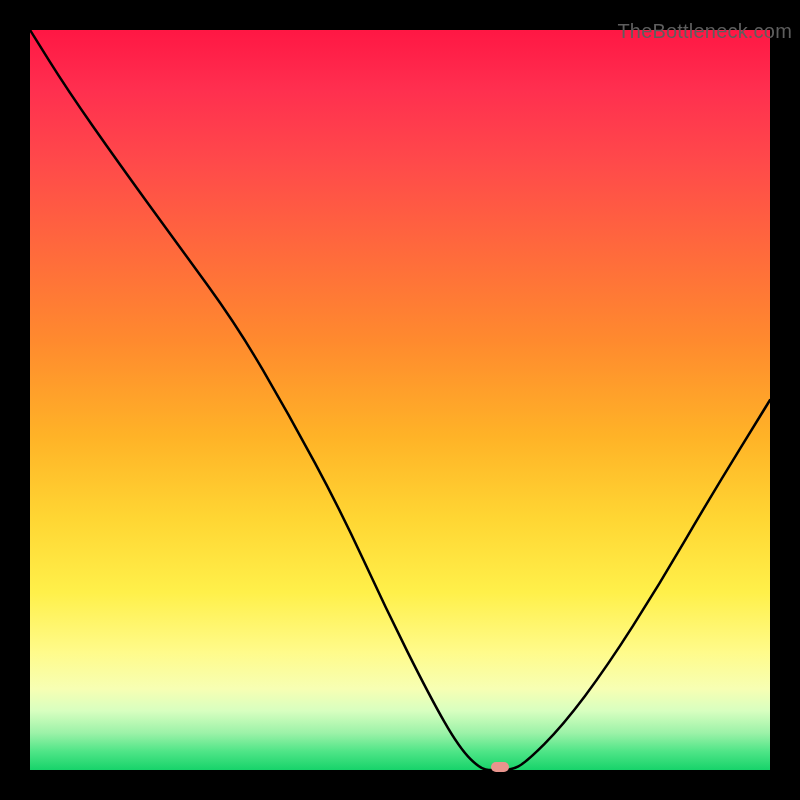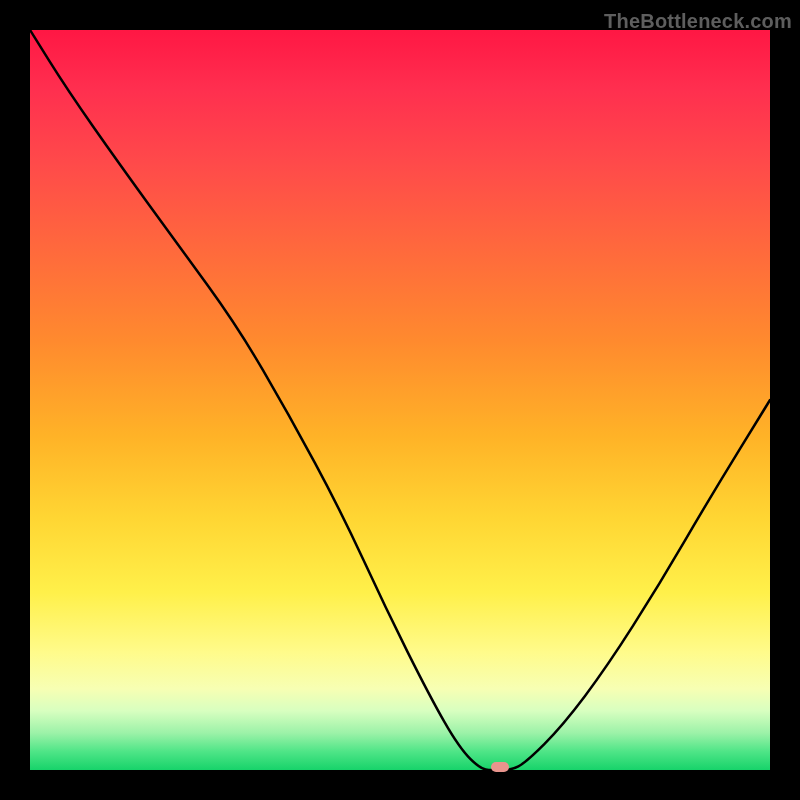--- a/index.html
+++ b/index.html
@@ -12,25 +12,25 @@
     font-family: Arial, Helvetica, sans-serif;
   }
   .frame {
     position: relative;
     width: 800px;
     height: 800px;
     background: #000;
   }
   .watermark {
     position: absolute;
-    top: 10px;
+    top: 20px;
     right: 8px;
     color: #5e5e5e;
     font-size: 20px;
-    font-weight: 700;
+    font-weight: 400;
     letter-spacing: 0.2px;
     z-index: 10;
   }
   .plot-area {
     position: absolute;
     left: 30px;
     top: 30px;
     width: 740px;
     height: 740px;
   }

